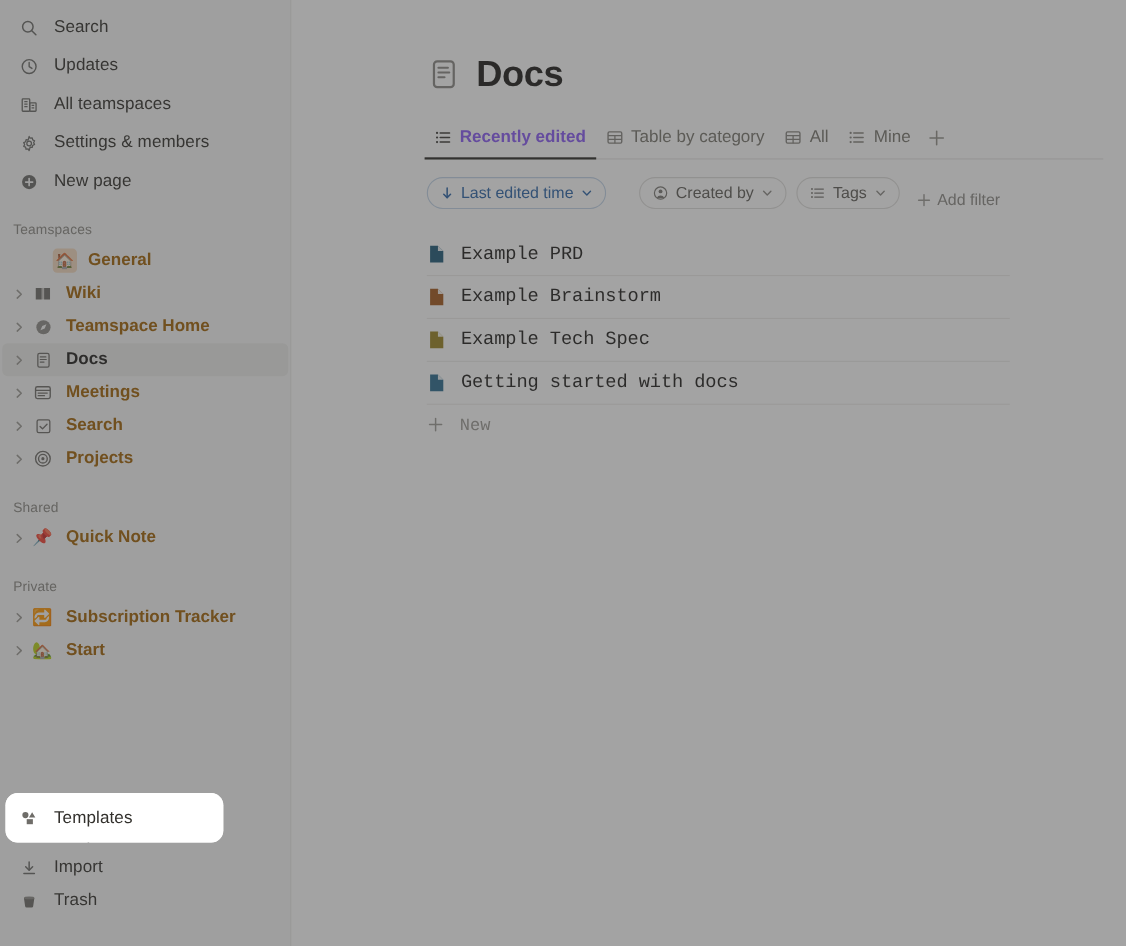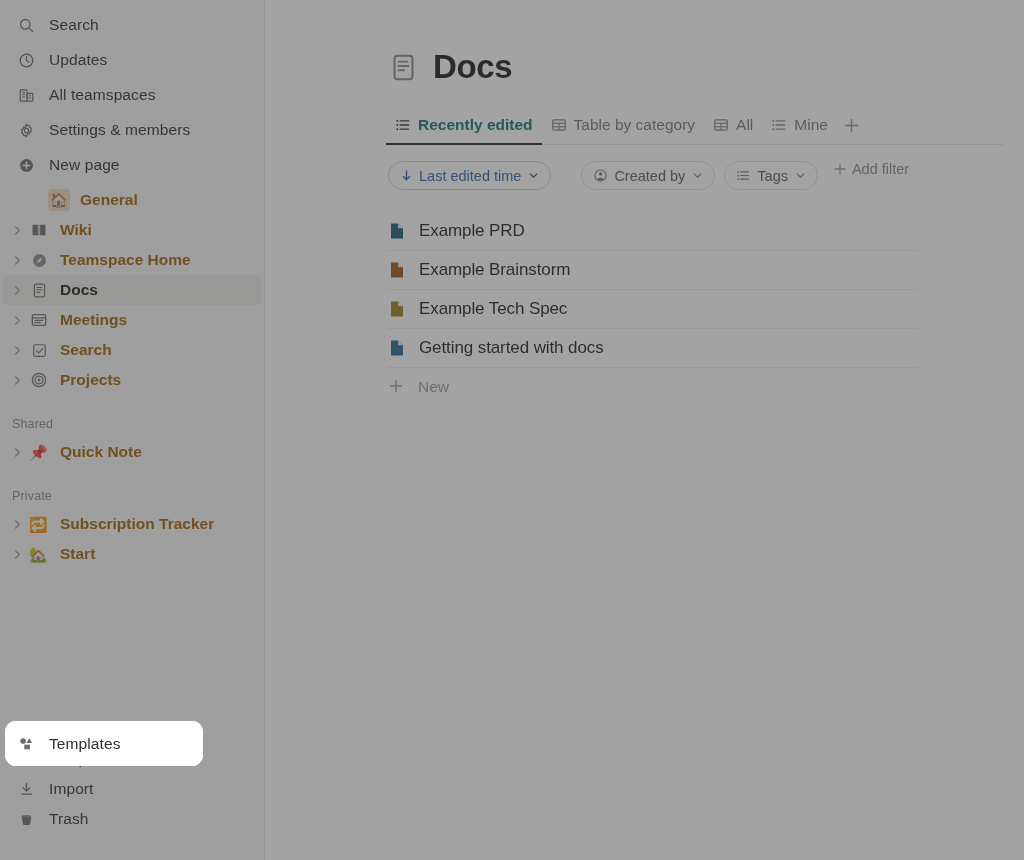--- a/index.html
+++ b/index.html
@@ -165,33 +165,33 @@
     gap: 7px;
     padding: 3px 9px 9px 9px;
     cursor: pointer;
     border-bottom: 2px solid transparent;
     margin-bottom: -1px;
     white-space: nowrap;
   }
   .tab .tab-ico { color: #86847f; display: flex; align-items: center; }
   .tab .tab-text { font-size: 15.5px; color: #79776f; }
   .tab.active { border-bottom-color: #2b2a27; }
-  .tab.active .tab-text { color: #0f766e; font-weight: 600; }
+  .tab.active .tab-text { color: #8b5cf6; font-weight: 600; }
   .tab.active .tab-ico { color: #3c3a36; }
   .tab-add {
     display: flex; align-items: center; justify-content: center;
     width: 26px; height: 26px;
     margin-bottom: 6px; margin-left: 2px;
     color: #93918b; cursor: pointer;
   }
 
   
   #filter-bar {
     display: flex;
-    align-items: flex-start;
+    align-items: flex-end;
     gap: 9px;
     margin-top: 16px;
     margin-left: 0px;
   }
   .chip {
     display: flex;
     align-items: center;
     gap: 6px;
     height: 29px;
     padding: 0 11px;
@@ -211,21 +211,21 @@
     display: flex;
     align-items: center;
     gap: 5px;
     margin-left: 6px;
     cursor: pointer;
   }
   .add-filter .af-text { font-size: 14.5px; color: #8d8b86; }
   .add-filter .af-ico { display: flex; color: #9b9994; }
 
   
-  #doc-list { margin-top: 22px; }
+  #doc-list { margin-top: 22px; font-family: Liberation Mono, monospace; }
   .doc-row {
     display: flex;
     align-items: center;
     gap: 13px;
     height: 39px;
     border-bottom: 1px solid #eeedeb;
     cursor: pointer;
     max-width: 530px;
   }
   .doc-ico { width: 18px; height: 18px; flex: 0 0 18px; display: flex; }
@@ -337,20 +337,21 @@
           <svg width="17" height="17" viewBox="0 0 20 20" fill="none">
             <circle cx="10" cy="10" r="7.6" fill="currentColor"></circle>
             <line x1="10" y1="6.3" x2="10" y2="13.7" stroke="#f8f8f7" stroke-width="1.8" stroke-linecap="round"></line>
             <line x1="6.3" y1="10" x2="13.7" y2="10" stroke="#f8f8f7" stroke-width="1.8" stroke-linecap="round"></line>
           </svg>
         </span>
         <span class="nav-label">New page</span>
       </div>
     </div>
 
+    <div class="section-label">Teamspaces</div>
 
     <div>
 
       <div class="tree-row">
         <span class="chev no-chev"></span>
         <span class="tree-ico">
           <span class="emoji-chip general-bg">🏠</span>
         </span>
         <span class="tree-label">General</span>
       </div>

